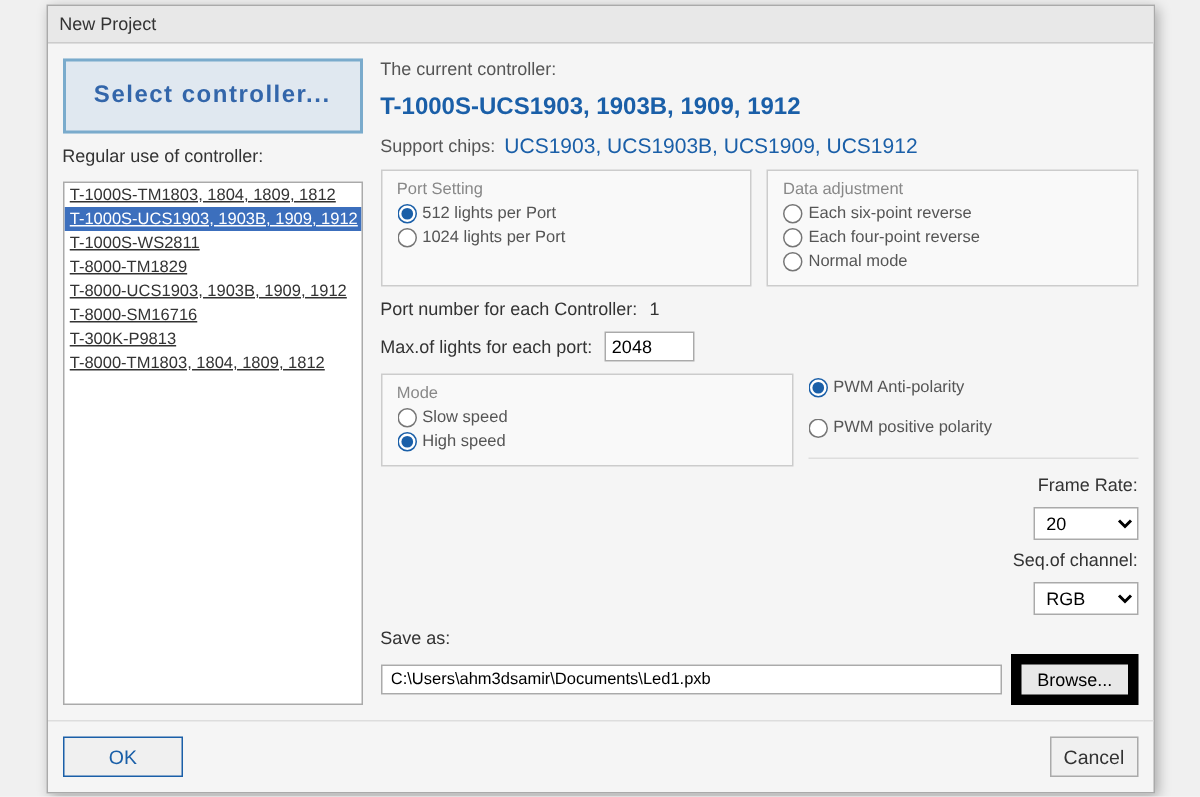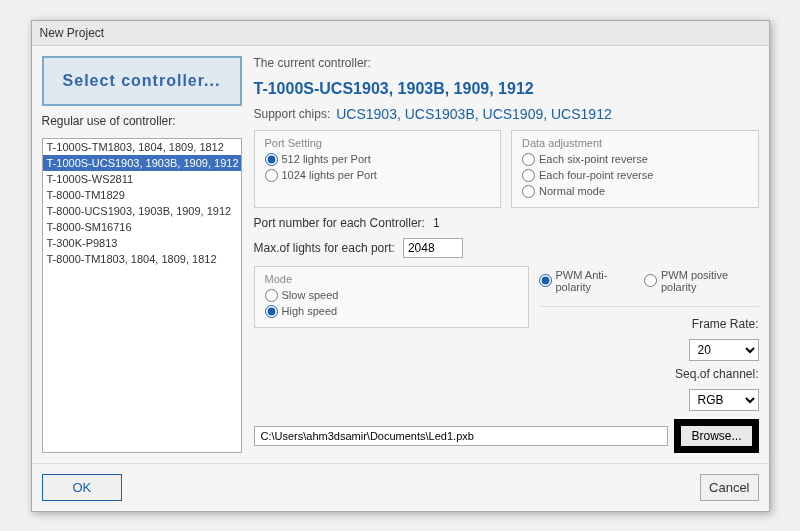--- a/index.html
+++ b/index.html
@@ -61,20 +61,21 @@
       flex: 1;
       overflow-y: auto;
       min-height: 180px;
     }
     .list-item {
       padding: 2px 4px;
       cursor: pointer;
       font-size: 11px;
       color: #333;
       white-space: nowrap;
+      text-decoration: underline;
     }
     .list-item.selected {
       background: #3c6fbd;
       color: white;
     }
     .right-panel {
       flex: 1;
       display: flex;
       flex-direction: column;
       gap: 8px;
@@ -139,21 +140,21 @@
     }
     .mode-box {
       border: 1px solid #ccc;
       padding: 6px 10px;
       background: #f9f9f9;
       display: inline-block;
       min-width: 160px;
     }
     .pwm-box {
       display: flex;
-      flex-direction: row;
+      flex-direction: column;
       gap: 8px;
     }
     .mid-section {
       display: flex;
       gap: 10px;
     }
     .mid-left {
       flex: 1;
       display: flex;
       flex-direction: column;
@@ -336,20 +337,21 @@
             <select id="frame-rate-select"><option value="20">20</option><option value="25">25</option><option value="30">30</option><option value="40">40</option><option value="50">50</option></select>
           </div>
           <div class="seq-row">
             <span>Seq.of channel:</span>
             <select id="seq-select"><option value="RGB">RGB</option><option value="RBG">RBG</option><option value="GRB">GRB</option><option value="GBR">GBR</option><option value="BRG">BRG</option><option value="BGR">BGR</option></select>
           </div>
         </div>
       </div>
 
       <div class="save-as-section">
+        <div class="save-as-label">Save as:</div>
         <div class="save-as-row">
           <input type="text" class="save-path-input" id="save-path-input" value="C:\Users\ahm3dsamir\Documents\Led1.pxb" style="">
           <button class="browse-btn">Browse...</button>
         </div>
       </div>
     </div>
   </div>
   <div class="footer">
     <button class="ok-btn">OK</button>
     <button class="cancel-btn">Cancel</button>

